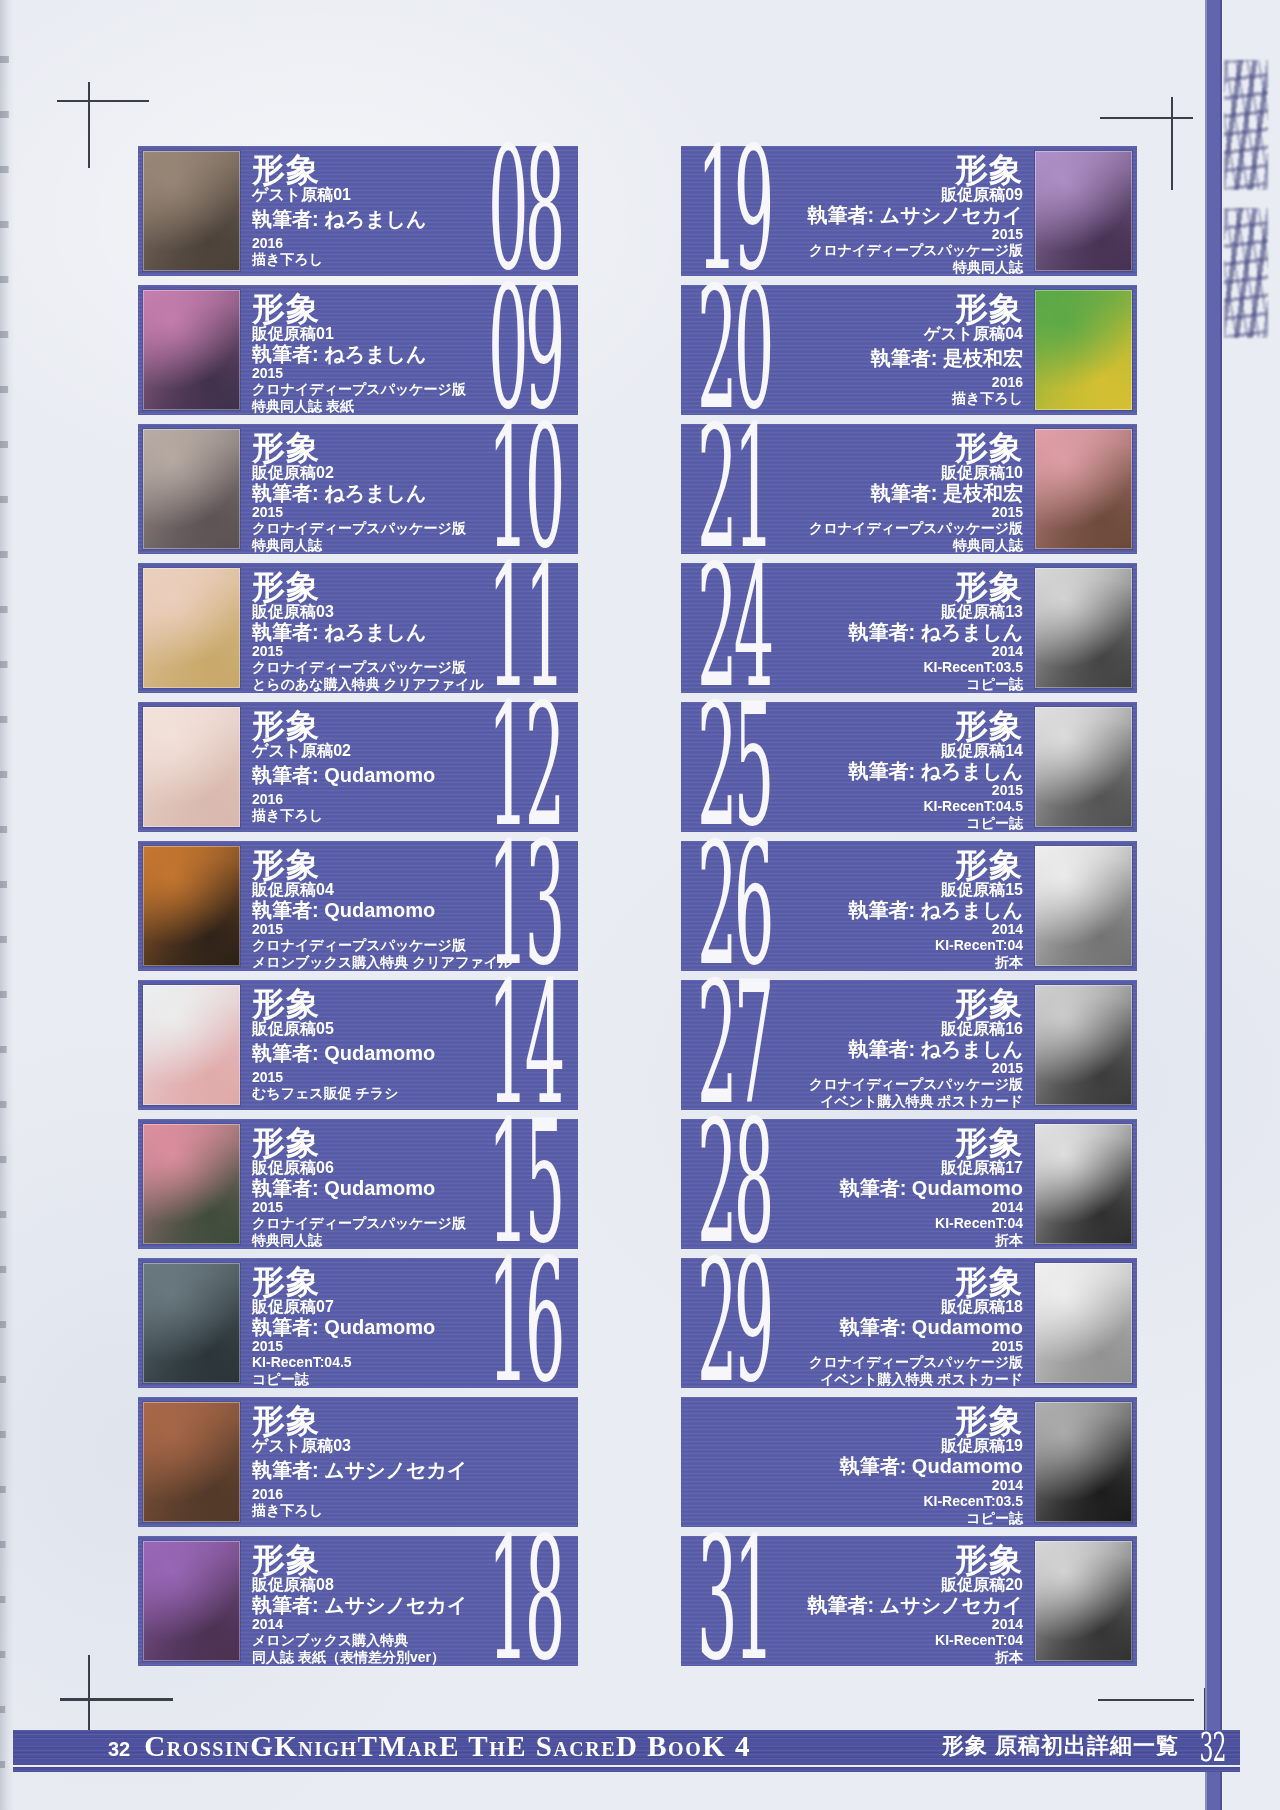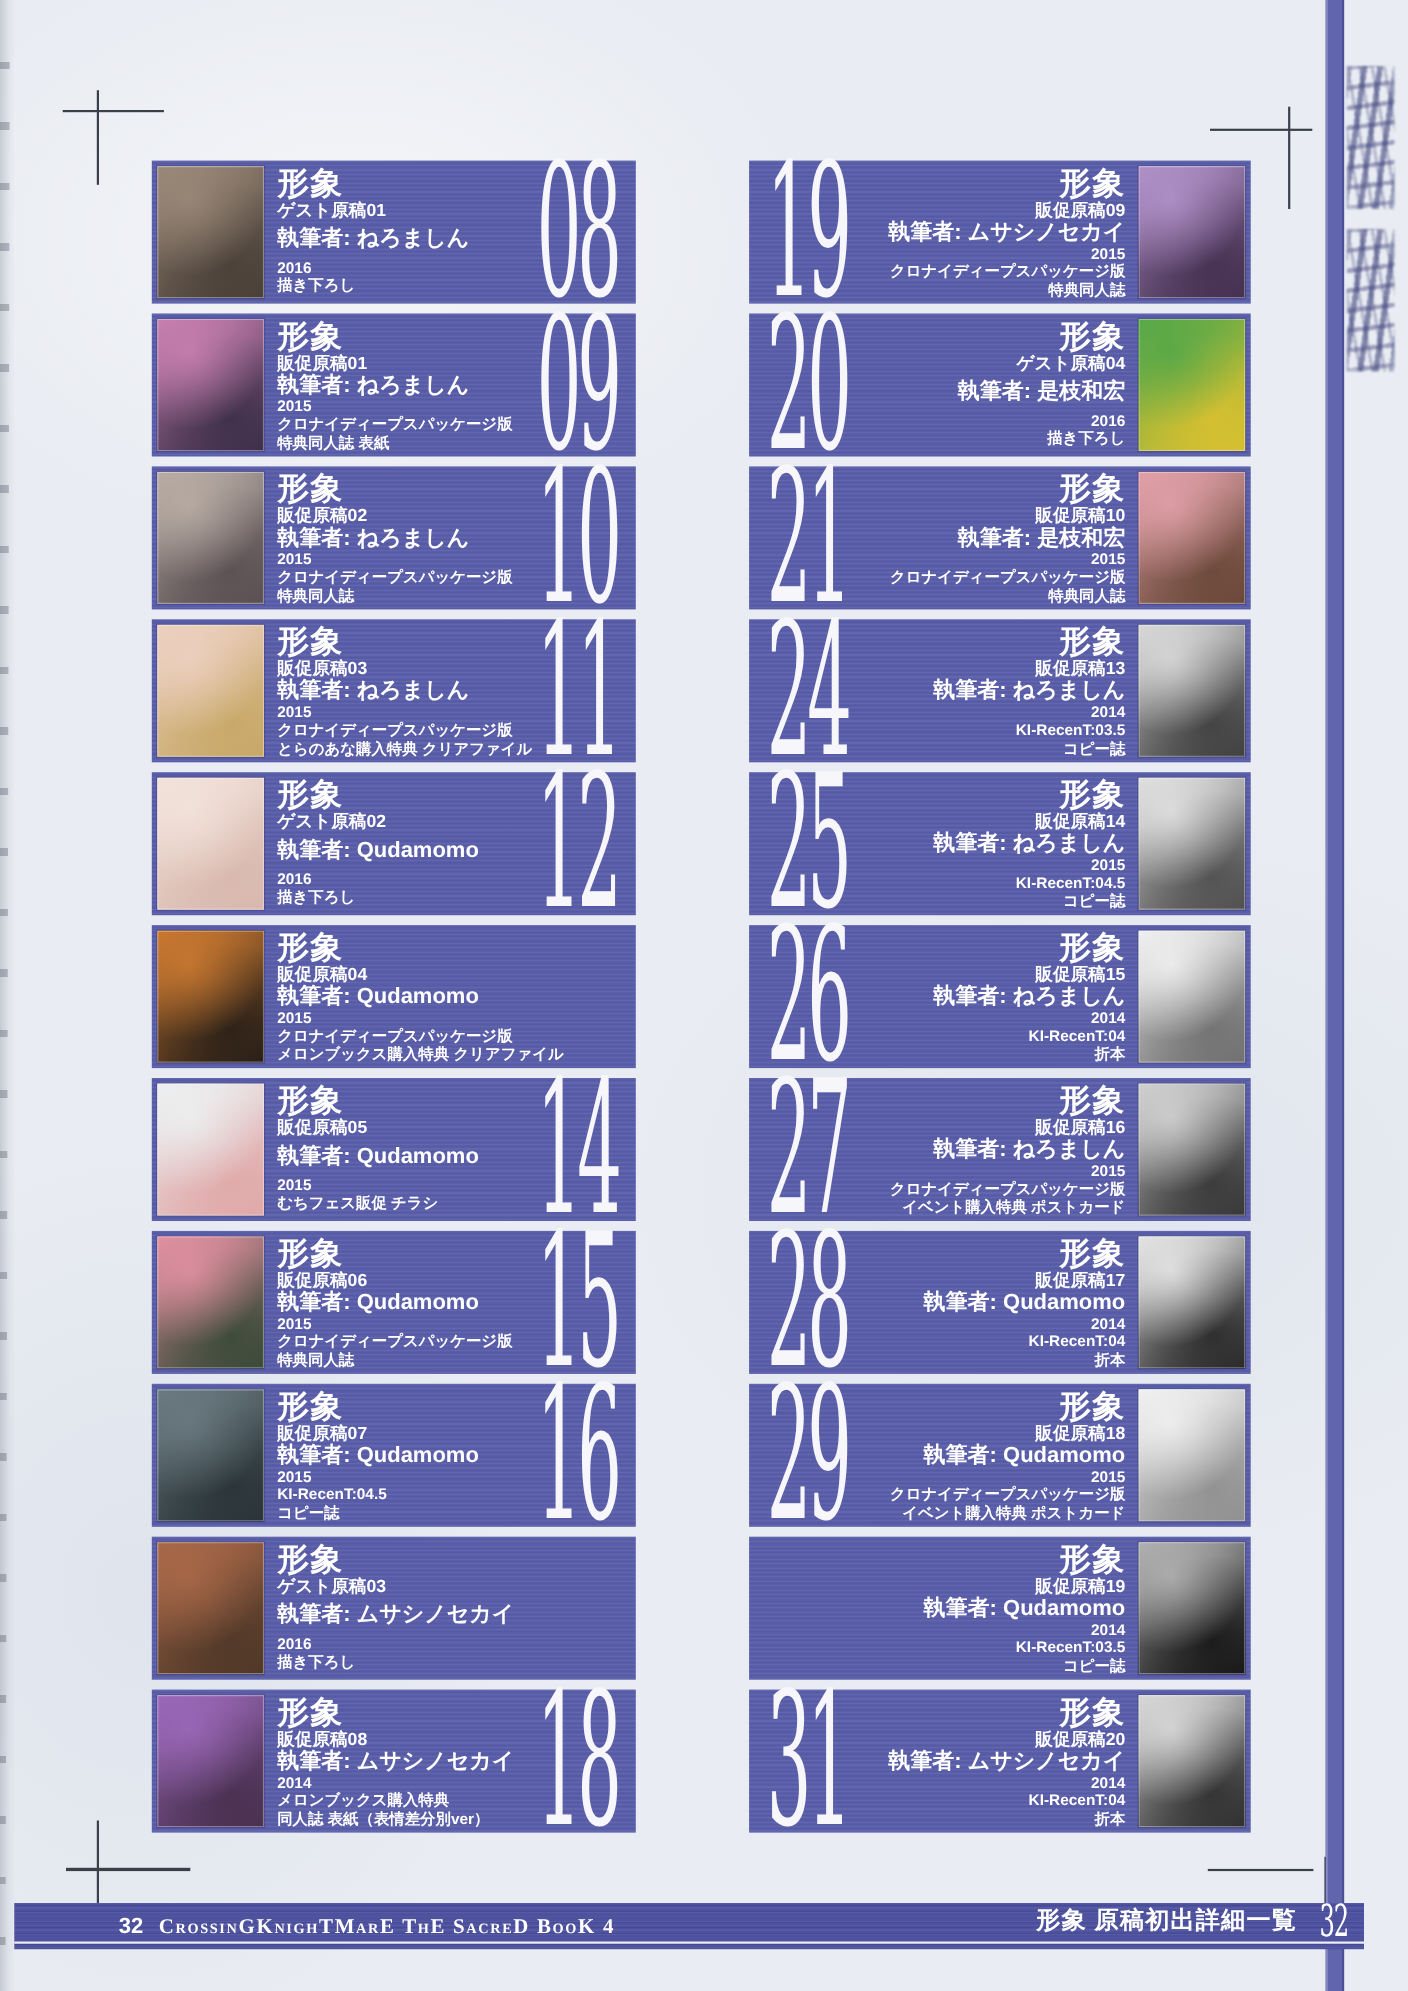--- a/index.html
+++ b/index.html
@@ -40,21 +40,21 @@
     background:
       repeating-linear-gradient(to bottom, rgba(255,255,255,.05) 0 1px, transparent 1px 4px),
       repeating-linear-gradient(to bottom, rgba(30,32,90,.06) 2px 3px, transparent 3px 6px),
       var(--banner,#5a5ea9);
     color:#fff;
   }
   .entry.flip{flex-direction:row-reverse;text-align:right;}
   .thumb{width:97px;height:120px;flex:none;box-shadow:inset 0 0 0 1px rgba(255,255,255,.35), 0 0 0 1px rgba(30,32,80,.25);}
   .txt{flex:1;display:flex;flex-direction:column;padding:3px 8px 3px 12px;min-width:0;}
   .flip .txt{padding:3px 12px 3px 8px;}
-  .title{font-size:29px;font-weight:bold;line-height:.95;letter-spacing:1px;}
+  .title{font-size:33px;font-weight:bold;line-height:.95;letter-spacing:1px;}
   .subtitle{font-size:16px;font-weight:bold;line-height:1.15;margin-top:1px;}
   .author{font-size:20px;font-weight:bold;line-height:1.05;margin-top:auto;white-space:nowrap;}
   .meta{margin-top:auto;font-weight:bold;}
   .detail-line{font-size:14px;line-height:1.18;white-space:nowrap;}
   .numwrap{width:96px;flex:none;display:flex;align-items:center;justify-content:center;overflow:visible;}
   .num{
     font-family:"DejaVu Serif", serif;font-size:168px;line-height:.78;color:#f6f6fb;
     display:inline-block;transform:scaleX(.38);transform-origin:50% 50%;letter-spacing:-.06em;flex:none;
   }
   
@@ -62,21 +62,21 @@
     position:absolute;left:13px;top:1730px;width:1227px;height:42px;
     background:
       repeating-linear-gradient(to bottom, rgba(255,255,255,.06) 0 1px, transparent 1px 4px),
       repeating-linear-gradient(to bottom, rgba(25,28,85,.12) 2px 3px, transparent 3px 7px),
       var(--footer,#4d519e);
     color:#fff;
   }
   .footer-bar::after{content:"";position:absolute;left:0;right:0;bottom:5px;height:2px;background:rgba(255,255,255,.9);}
   .f-left{position:absolute;left:95px;bottom:9px;display:flex;align-items:baseline;gap:14px;}
   .f-pagenum{font-size:20px;font-weight:bold;}
-  .f-book{font-family:"Liberation Serif", serif;font-variant:small-caps;font-weight:bold;font-size:19px;letter-spacing:1.5px;}
+  .f-book{font-family:"Liberation Serif", serif;font-variant:small-caps;font-weight:bold;font-size:29px;letter-spacing:1.5px;}
   .f-right{position:absolute;right:4px;bottom:9px;display:flex;align-items:flex-start;gap:10px;}
   .f-section{font-size:22px;font-weight:bold;letter-spacing:1px;}
   .f-pagenum-right{font-family:"DejaVu Serif", serif;font-size:40px;line-height:.8;display:inline-block;transform:scaleX(.55);letter-spacing:-.05em;}
 </style>
 </head>
 <body style="background-color: rgb(233, 236, 242);">
 
 <div class="bind-edge"></div>
 <div class="bind-notches"></div>
 
@@ -191,20 +191,23 @@
       <div class="subtitle">販促原稿04</div>
       <div class="author">執筆者: Qudamomo</div>
       <div class="meta">
         <div class="detail-line">2015</div>
         <div>
             <div class="detail-line">クロナイディープスパッケージ版</div>
             <div class="detail-line">メロンブックス購入特典 クリアファイル</div>
           </div>
       </div>
     </div>
+    <div class="numwrap">
+      <span class="num">13</span>
+    </div>
   </div>
     <div class="entry">
     <div class="thumb" style="background: radial-gradient(circle at 30% 25%, rgba(236, 239, 240, 0.9), transparent 62%), radial-gradient(circle at 68% 75%, rgba(224, 168, 168, 0.9), transparent 70%), linear-gradient(150deg, rgb(236, 239, 240), rgb(224, 168, 168));"></div>
     <div class="txt">
       <div class="title">形象</div>
       <div class="subtitle">販促原稿05</div>
       <div class="author">執筆者: Qudamomo</div>
       <div class="meta">
         <div class="detail-line">2015</div>
         <div>

